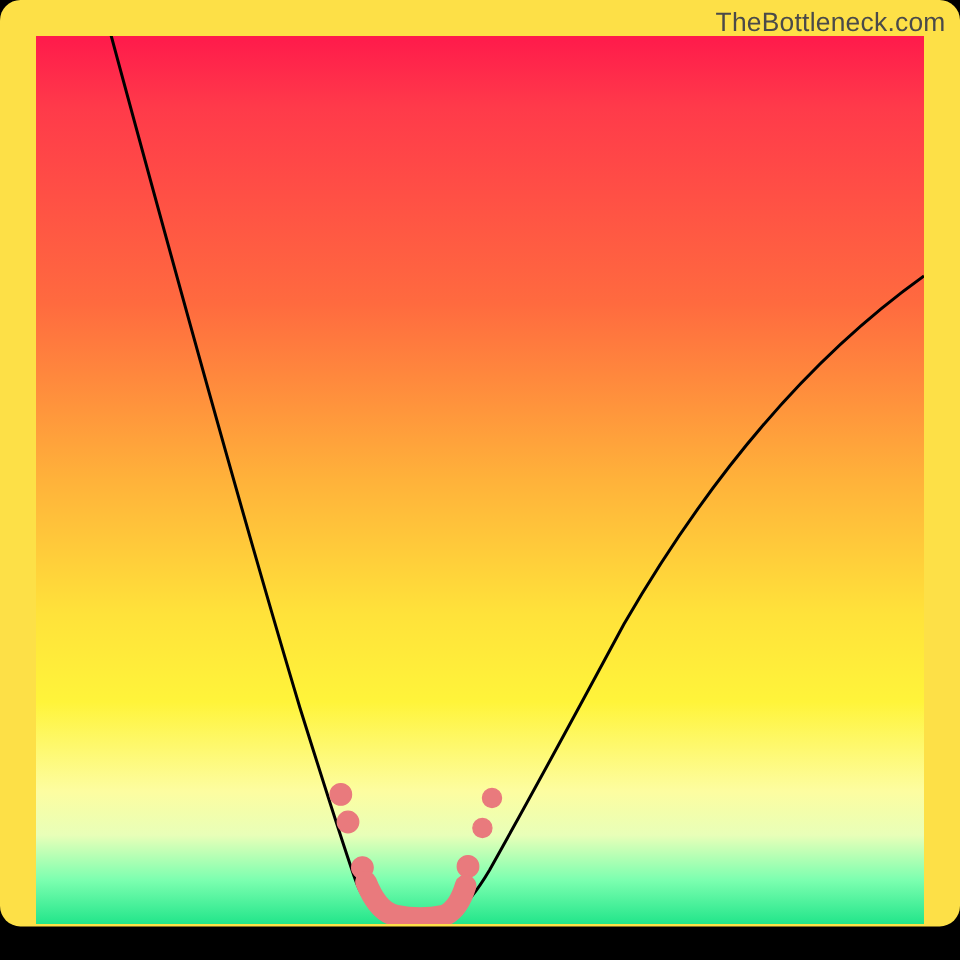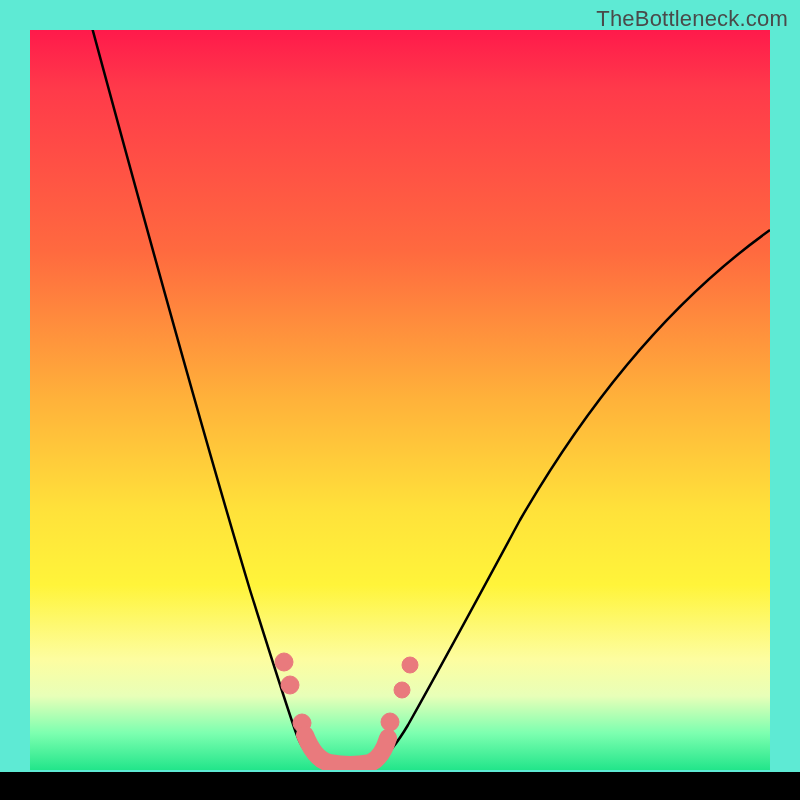--- a/index.html
+++ b/index.html
@@ -8,22 +8,23 @@
     width: 800px;
     height: 800px;
     overflow: hidden;
     font-family: Arial, Helvetica, sans-serif;
     background: #000;
   }
   .frame {
     position: relative;
     width: 800px;
     height: 772px;
-    background: #5eead4;
+    background: #fde047;
     box-sizing: border-box;
+    border-radius: 17px;
   }
   .plot {
     position: absolute;
     left: 30px;
     top: 30px;
     width: 740px;
     height: 740px;
     
     background: linear-gradient(
       to bottom,

